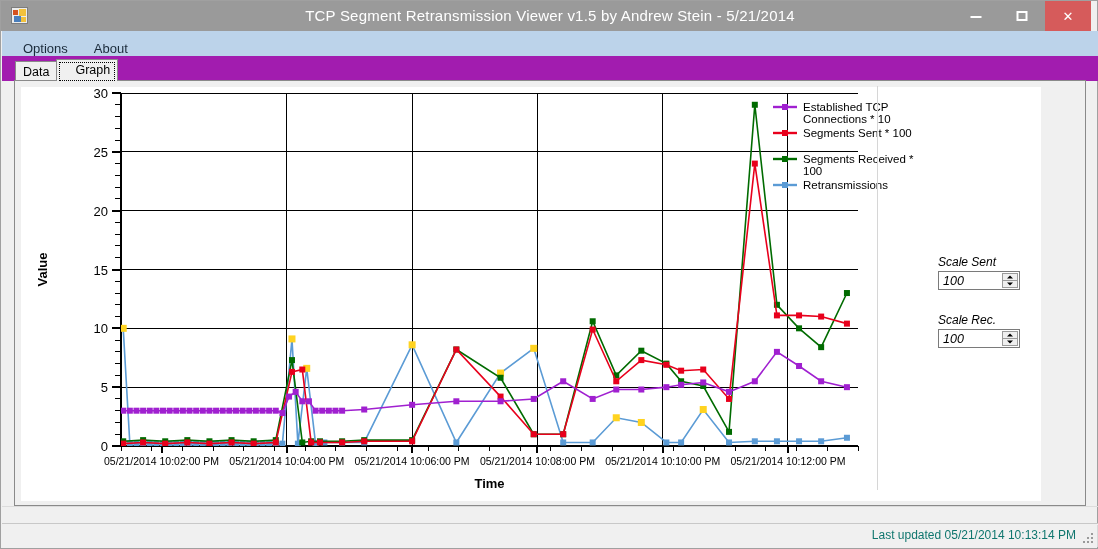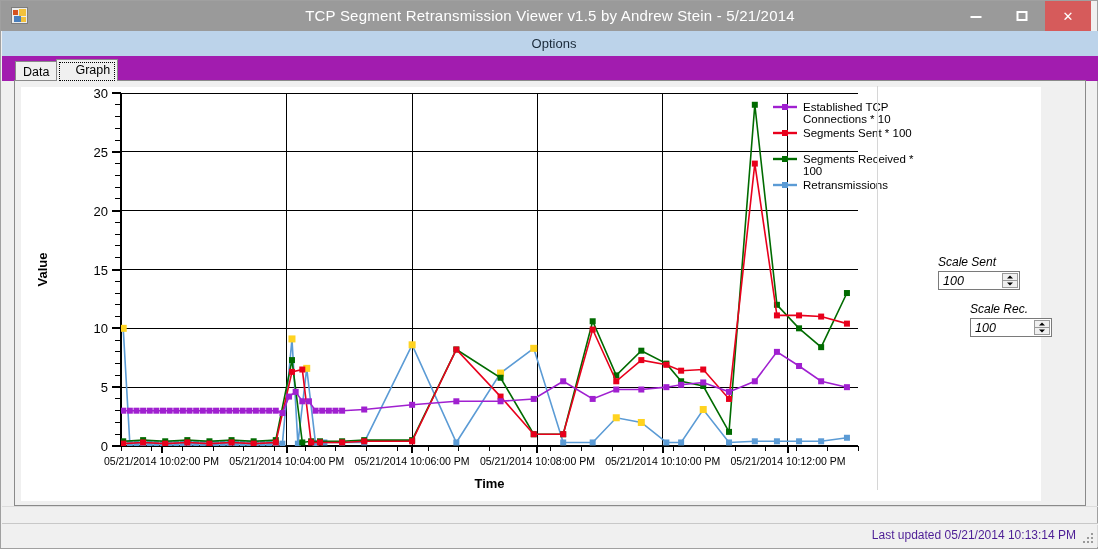--- a/index.html
+++ b/index.html
@@ -48,21 +48,21 @@
     width:11px;height:2px;background:#ffffff;
   }
   .winbtn.max .sq{
     position:absolute;left:50%;top:50%;transform:translate(-50%,-50%);
     width:11px;height:10px;border:2px solid #ffffff;box-sizing:border-box;
   }
   
   .menubar{
     position:absolute;left:1px;top:30px;width:1096px;height:35px;
     background:#bcd3ea;
-    display:flex;align-items:center;flex-direction:column;
+    display:flex;align-items:center;
   }
   .menuitem{
     height:25px;line-height:25px;padding:0 13px;font-size:13px;color:#1a2a3a;
     cursor:default;
   }
   .menuitem:first-child{margin-left:8px;}
   
   .tabstrip{
     position:absolute;left:1px;top:55px;width:1096px;height:25px;
     background:#a21caf;
@@ -129,21 +129,21 @@
   }
   .spin .ar.up i{border-bottom:3px solid #000;}
   .spin .ar.dn i{border-top:3px solid #000;}
   
   .statusbar{
     position:absolute;left:1px;bottom:1px;width:1096px;height:24px;
     background:#f0f0f0;border-top:1px solid #c8c8c8;box-sizing:border-box;
   }
   .statuspanel{
     position:absolute;right:18px;top:0px;height:23px;line-height:23px;
-    font-size:12px;color:#4c1d95;padding-right:4px;
+    font-size:12px;color:#0f766e;padding-right:4px;
   }
   .statusleftborder{
     position:absolute;right:0px;top:1px;width:1px;height:22px;background:#d8d8d8;
   }
   .gripper{
     position:absolute;right:3px;bottom:2px;width:14px;height:14px;
   }
   .gripper i{position:absolute;background:#9a9a9a;width:2px;height:2px;}
   .sepline{
     position:absolute;left:1px;top:505px;width:1096px;height:1px;background:#dcdcdc;
@@ -173,21 +173,21 @@
           <span class="sq"></span>
         </div>
       <div class="winbtn close">
         <span class="gl">✕</span>
       </div>
     </div>
   </div>
 
   <div class="menubar">
     <div class="menuitem">Options</div>
-    <div class="menuitem">Viewer</div>
+    <div class="menuitem">About</div>
   </div>
 
   <div class="tabstrip">
     <div class="tabrow">
       <div class="tab">Data</div>
       <div class="tab active">
         <span>Graph</span>
         <span class="focusring"></span>
       </div>
     </div>
@@ -505,21 +505,21 @@
           <span class="ar up">
               <i></i>
             </span>
           <span class="ar dn">
               <i></i>
             </span>
         </span>
       </div>
     </div>
 
-    <div class="scalegroup" style="left:923px;top:221px;margin-left:32px;">
+    <div class="scalegroup" style="left:923px;top:232px;">
       <div class="scalelabel">Scale Rec.</div>
       <div class="spin">
         <span class="val">100</span>
         <span class="arrows">
           <span class="ar up">
               <i></i>
             </span>
           <span class="ar dn">
               <i></i>
             </span>

